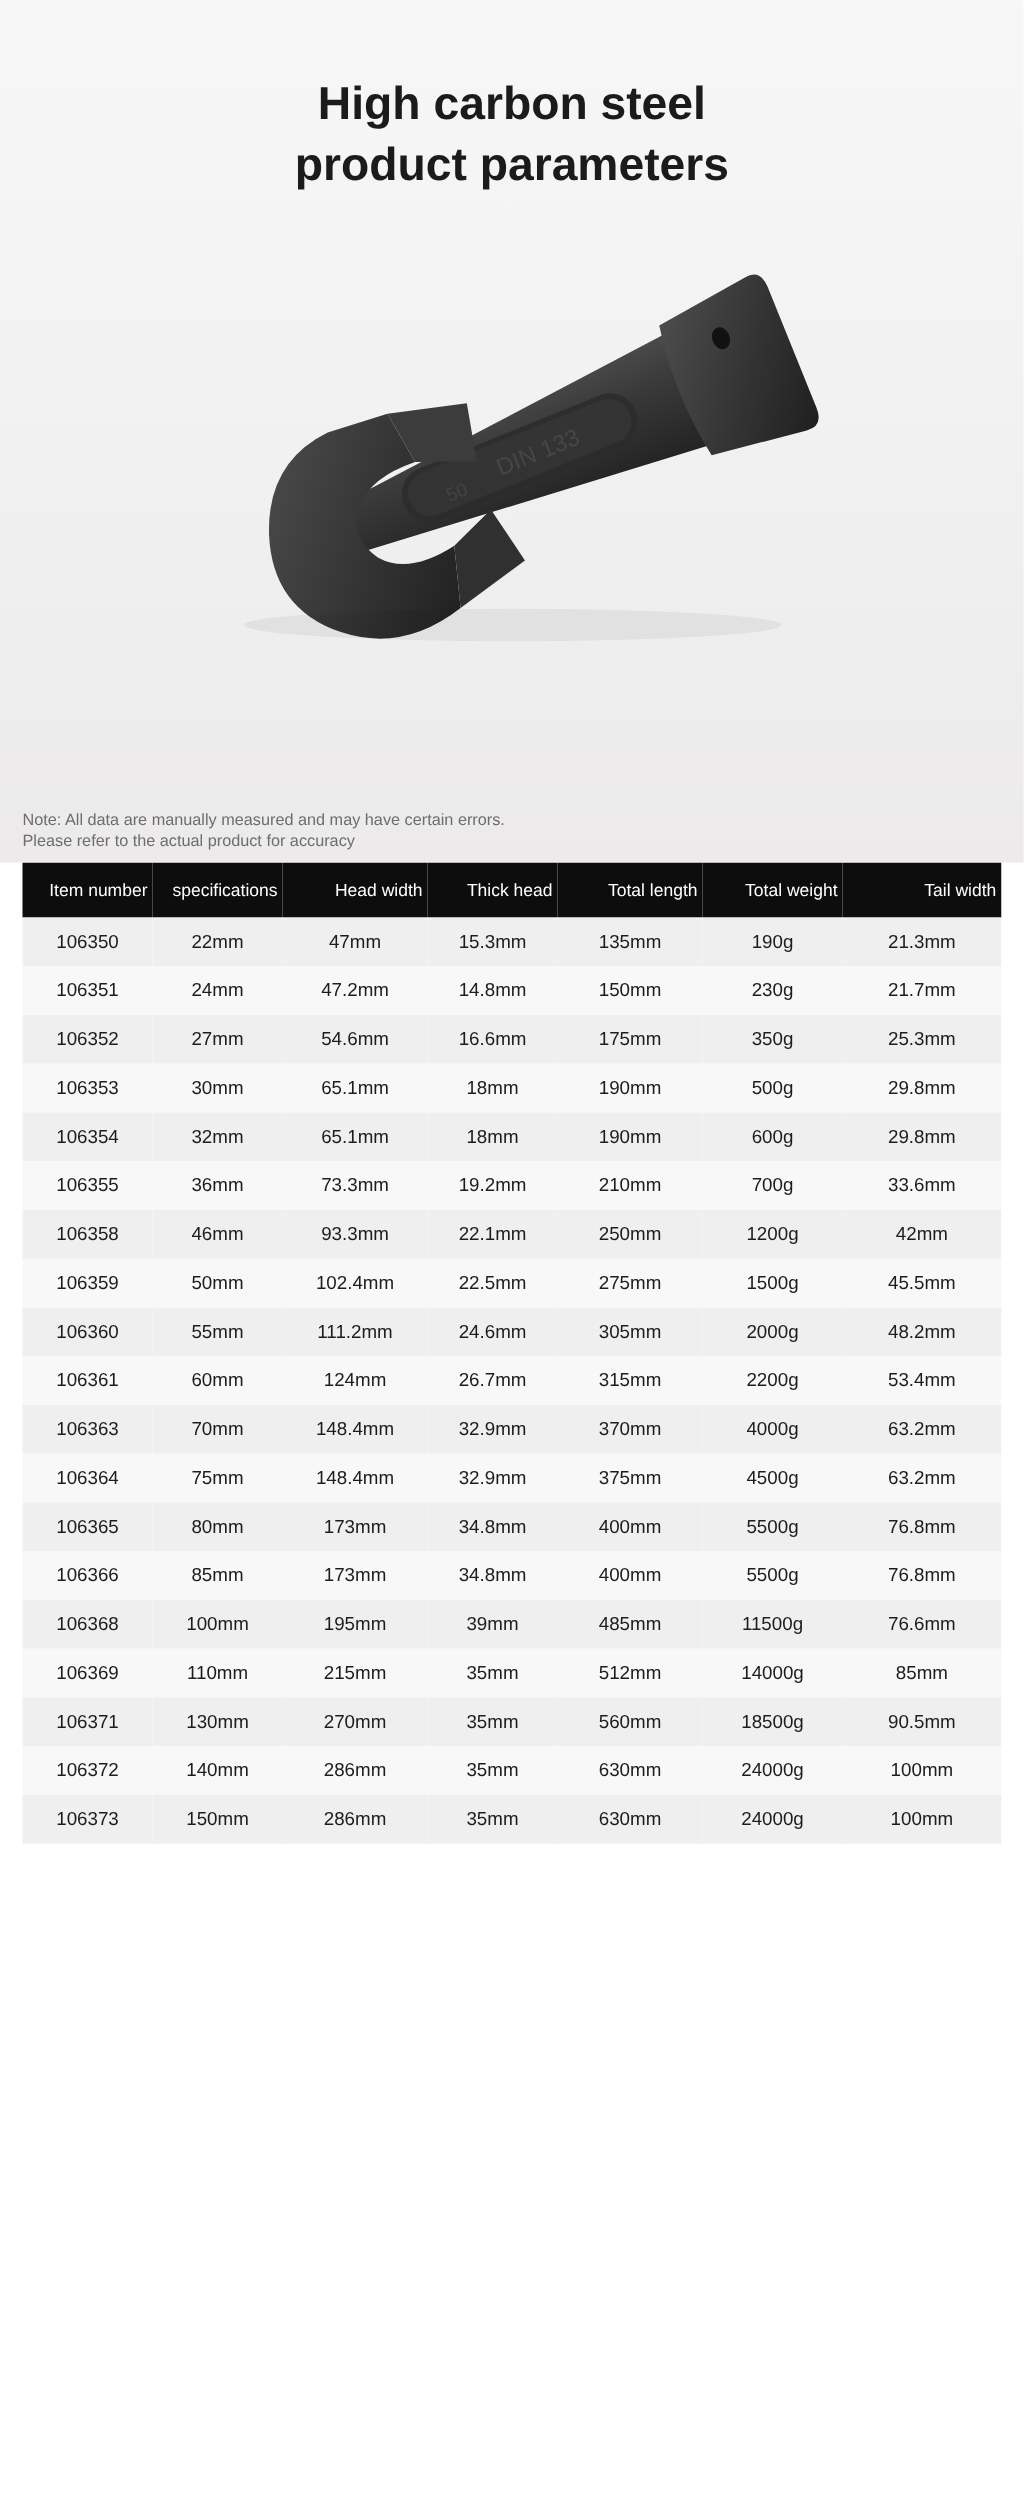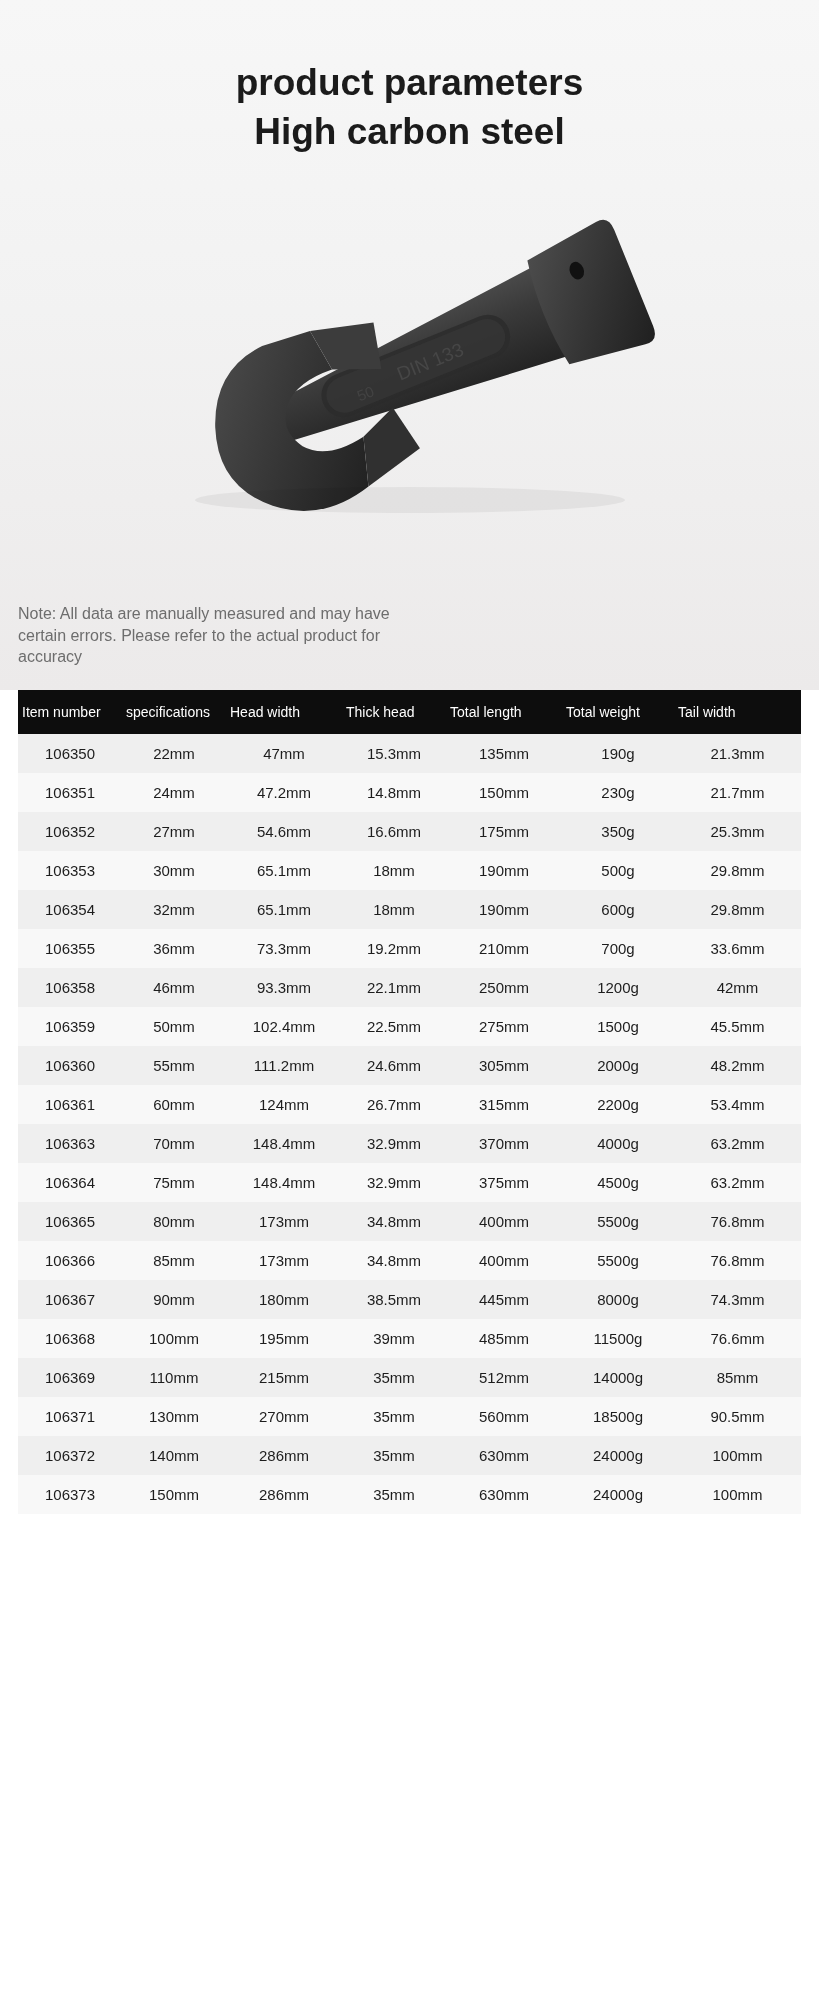--- a/index.html
+++ b/index.html
@@ -48,23 +48,23 @@
   }
   .wrench-svg {
     display: block;
     margin: 0 auto;
   }
 
   
   .note {
     position: absolute;
     left: 18px;
-    bottom: 22px;
+    bottom: 8px;
     width: 420px;
-    font-size: 16px;
+    font-size: 13px;
     line-height: 1.35;
     color: #6d6d6d;
     margin-top: 44px;
   }
 
   
   .table-wrap {
     width: 819px;
     background: #ffffff;
     padding: 0 18px 16px 18px;
@@ -75,21 +75,21 @@
     table-layout: fixed;
     font-size: 14.5px;
   }
   table.spec thead th {
     background: #0d0d0d;
     color: #ffffff;
     font-weight: normal;
     font-size: 14px;
     height: 44px;
     padding: 0 4px;
-    text-align: left;
+    text-align: right;
     white-space: nowrap;
   }
   table.spec tbody td {
     height: 39px;
     padding: 0 4px;
     text-align: center;
     color: #1d1d1d;
     font-size: 15px;
     white-space: nowrap;
   }
@@ -105,22 +105,22 @@
   col.c6 { width: 127px; }
 </style>
 </head>
 <body>
 
 <div class="page">
 
   <div class="hero">
 
     <div class="title-block">
+      <div class="title-line">High carbon steel</div>
       <div class="title-line">product parameters</div>
-      <div class="title-line">High carbon steel</div>
     </div>
 
     <div class="product-img-wrap">
       <svg class="wrench-svg" width="560" height="330" viewBox="0 0 560 330">
         <defs>
           <linearGradient id="bodyGrad" x1="0" y1="0" x2="0" y2="1">
             <stop offset="0%" stop-color="#4a4a4a"></stop>
             <stop offset="35%" stop-color="#3a3a3a"></stop>
             <stop offset="100%" stop-color="#232323"></stop>
           </linearGradient>
@@ -302,29 +302,20 @@
           <tr>
             <td>106366</td>
             <td>85mm</td>
             <td>173mm</td>
             <td>34.8mm</td>
             <td>400mm</td>
             <td>5500g</td>
             <td>76.8mm</td>
           </tr>
           <tr>
-            <td>106367</td>
-            <td>90mm</td>
-            <td>180mm</td>
-            <td>38.5mm</td>
-            <td>445mm</td>
-            <td>8000g</td>
-            <td>74.3mm</td>
-          </tr>
-          <tr>
             <td>106368</td>
             <td>100mm</td>
             <td>195mm</td>
             <td>39mm</td>
             <td>485mm</td>
             <td>11500g</td>
             <td>76.6mm</td>
           </tr>
           <tr>
             <td>106369</td>

